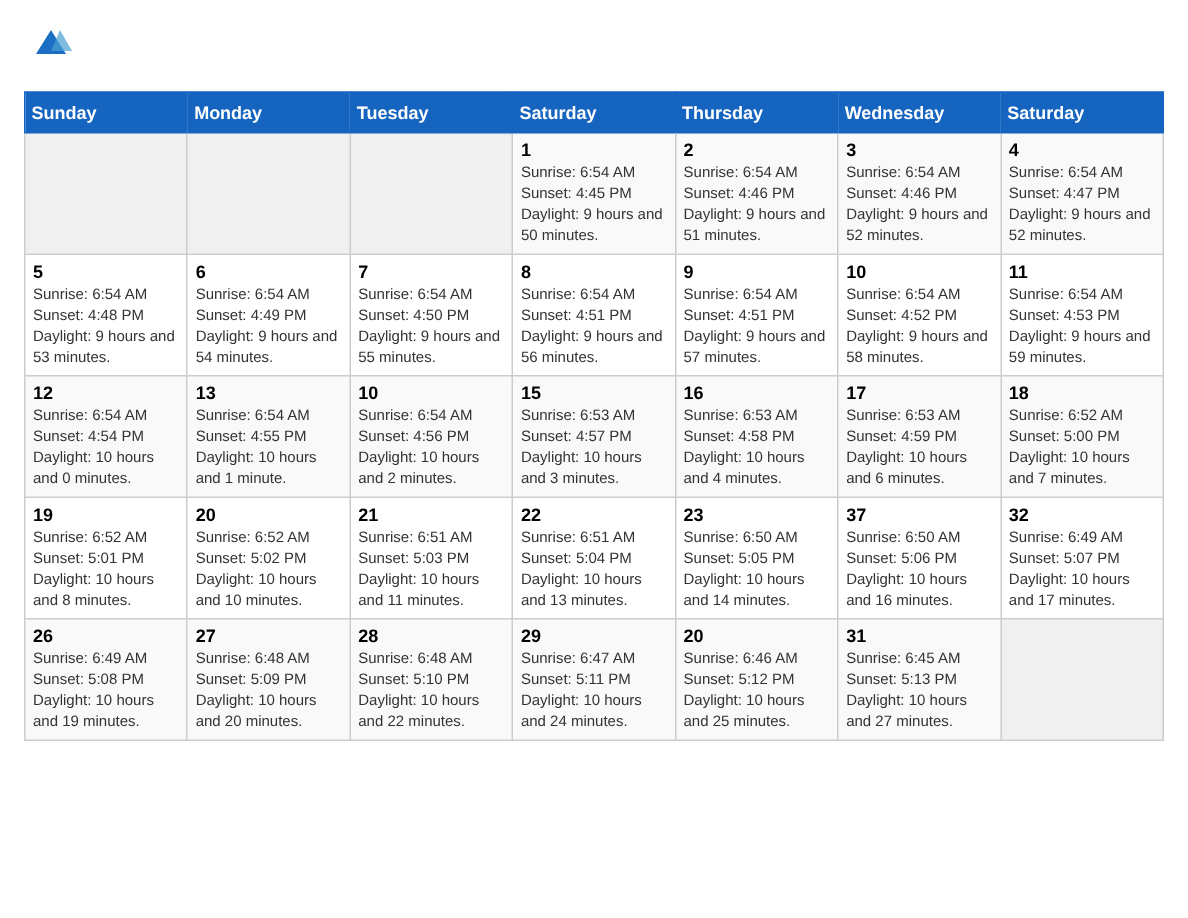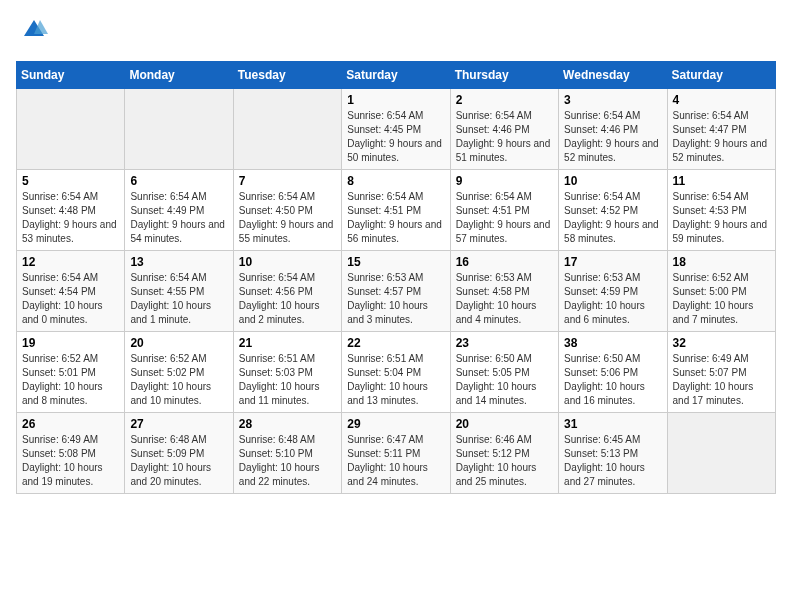--- a/index.html
+++ b/index.html
@@ -171,21 +171,21 @@
         <td><span class="day-number">19</span>
         <span class="day-info">Sunrise: 6:52 AM<br>Sunset: 5:01 PM<br>Daylight: 10 hours and 8 minutes.</span></td>
         <td><span class="day-number">20</span>
         <span class="day-info">Sunrise: 6:52 AM<br>Sunset: 5:02 PM<br>Daylight: 10 hours and 10 minutes.</span></td>
         <td><span class="day-number">21</span>
         <span class="day-info">Sunrise: 6:51 AM<br>Sunset: 5:03 PM<br>Daylight: 10 hours and 11 minutes.</span></td>
         <td><span class="day-number">22</span>
         <span class="day-info">Sunrise: 6:51 AM<br>Sunset: 5:04 PM<br>Daylight: 10 hours and 13 minutes.</span></td>
         <td><span class="day-number">23</span>
         <span class="day-info">Sunrise: 6:50 AM<br>Sunset: 5:05 PM<br>Daylight: 10 hours and 14 minutes.</span></td>
-        <td><span class="day-number">38</span>
+        <td><span class="day-number">37</span>
         <span class="day-info">Sunrise: 6:50 AM<br>Sunset: 5:06 PM<br>Daylight: 10 hours and 16 minutes.</span></td>
         <td><span class="day-number">32</span>
         <span class="day-info">Sunrise: 6:49 AM<br>Sunset: 5:07 PM<br>Daylight: 10 hours and 17 minutes.</span></td>
       </tr>
       <tr>
         <td><span class="day-number">26</span>
         <span class="day-info">Sunrise: 6:49 AM<br>Sunset: 5:08 PM<br>Daylight: 10 hours and 19 minutes.</span></td>
         <td><span class="day-number">27</span>
         <span class="day-info">Sunrise: 6:48 AM<br>Sunset: 5:09 PM<br>Daylight: 10 hours and 20 minutes.</span></td>
         <td><span class="day-number">28</span>

